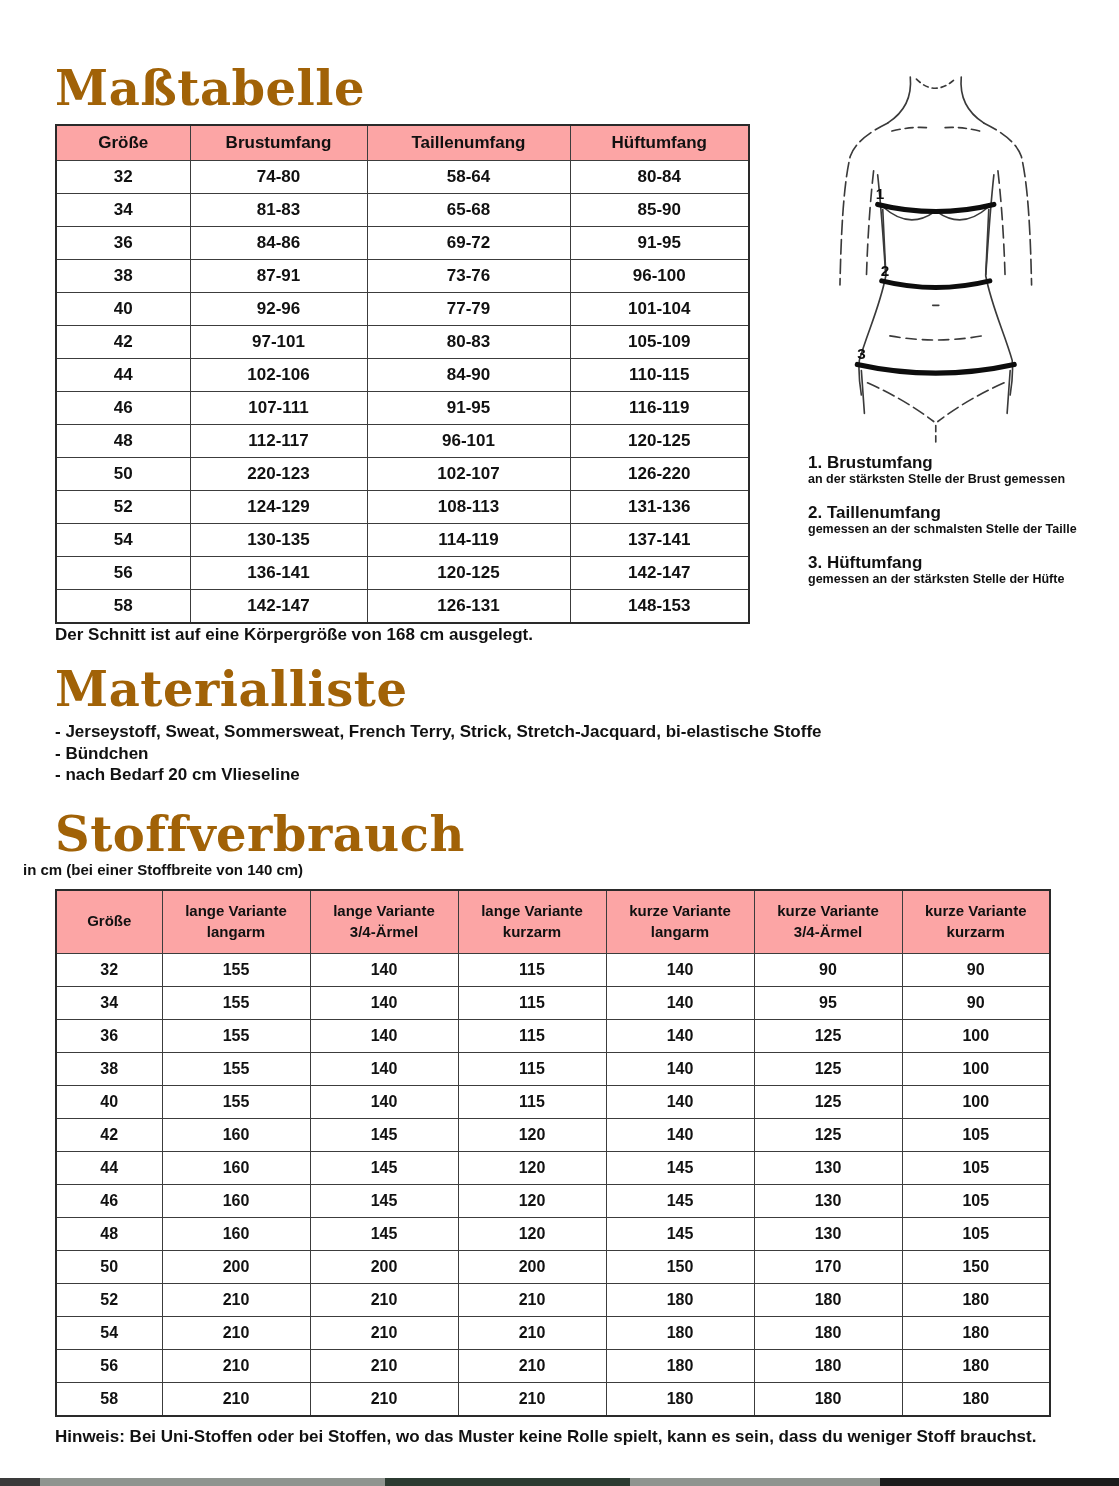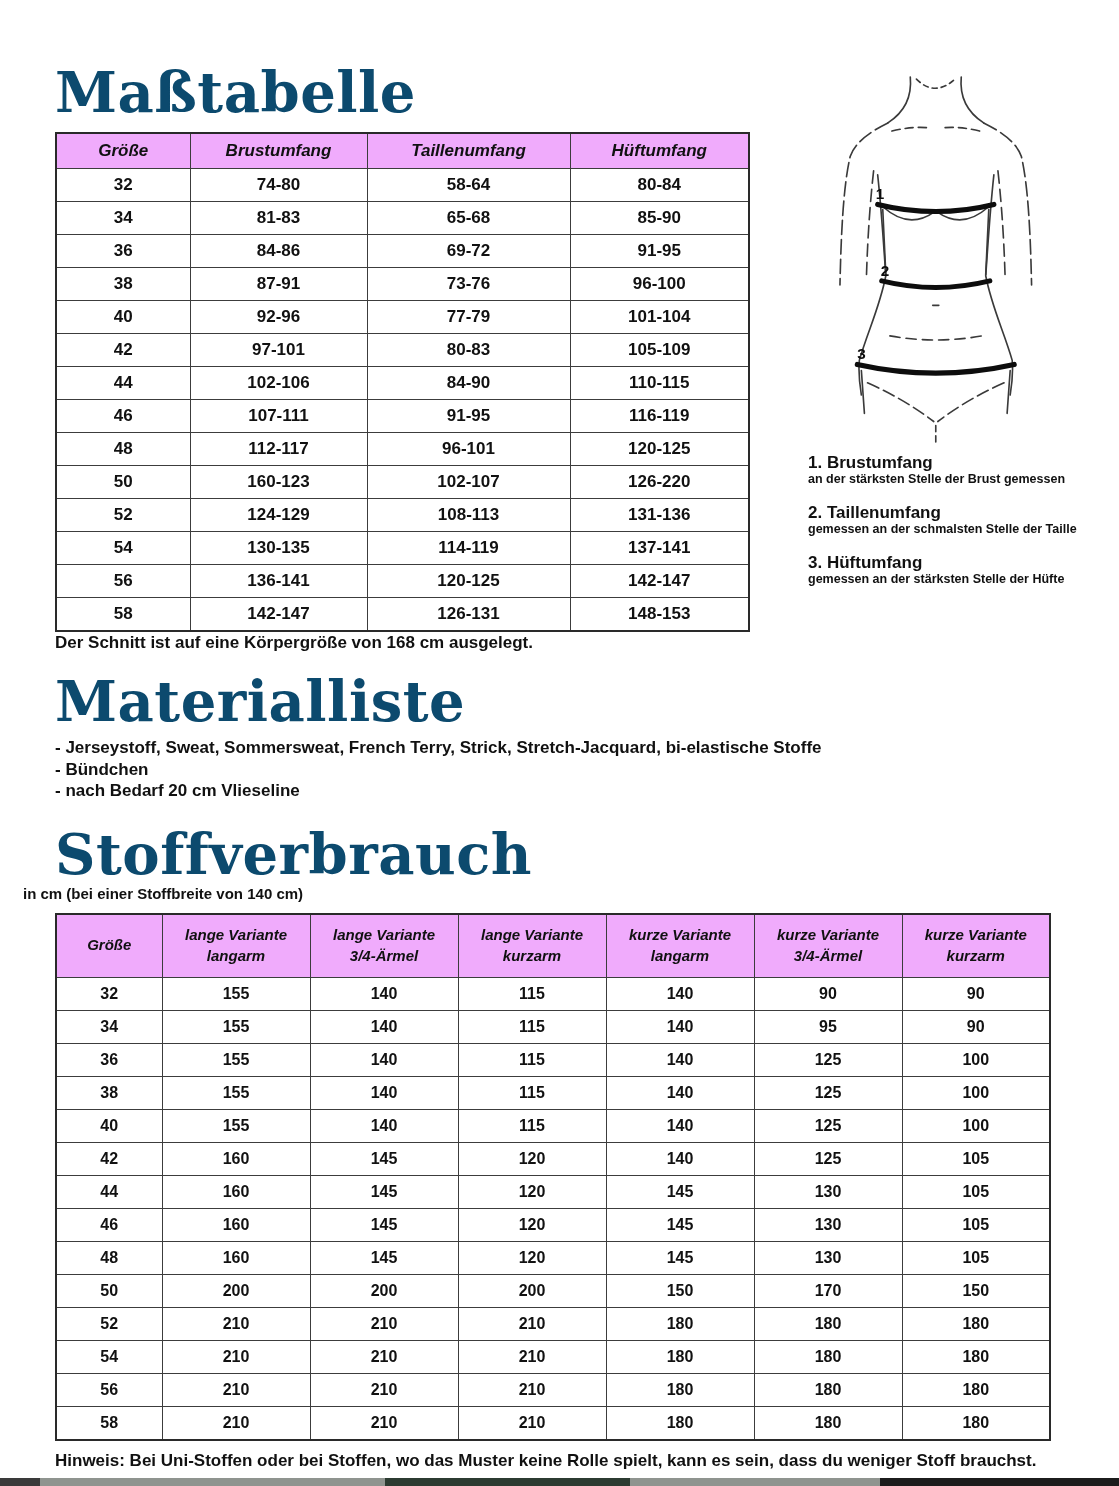--- a/index.html
+++ b/index.html
@@ -9,22 +9,22 @@
     height: 1486px;
     background: #ffffff;
     overflow: hidden;
     font-family: "Liberation Sans", sans-serif;
     font-weight: bold;
     color: #111;
   }
   .serif-title {
     font-family: "DejaVu Serif", serif;
     font-weight: 700;
-    color: #0c4a6e;
-    font-size: 56px;
+    color: #a16207;
+    font-size: 48px;
     line-height: 1.0;
     margin: 0 0 0 55px;
     letter-spacing: 0.5px;
   }
   #title-mass   { padding-top: 64px; }
   #title-mat    { margin-top: 20px; }
   #title-stoff  { margin-top: 24px; }
 
   table.meas {
     border-collapse: collapse;
@@ -32,21 +32,21 @@
     table-layout: fixed;
   }
   table.meas th, table.meas td {
     border: 1px solid #3c3c3c;
     text-align: center;
     vertical-align: middle;
     padding: 0;
     overflow: hidden;
   }
   table.meas { border: 2px solid #2a2a2a; }
-  table.meas th { background: #f0abfc; font-style: italic; }
+  table.meas th { background: #fca5a5; }
 
   #size-table { margin-top: 12px; }
   #size-table th { height: 34px; font-size: 17px; }
   #size-table td { height: 32px; font-size: 17px; }
 
   #fabric-table { margin-top: 10px; }
   #fabric-table th { height: 62px; font-size: 15px; line-height: 1.35; }
   #fabric-table td { height: 32px; font-size: 16px; }
 
   .body-note {
@@ -157,21 +157,21 @@
           <td>116-119</td>
         </tr>
         <tr>
           <td>48</td>
           <td>112-117</td>
           <td>96-101</td>
           <td>120-125</td>
         </tr>
         <tr>
           <td>50</td>
-          <td>160-123</td>
+          <td>220-123</td>
           <td>102-107</td>
           <td>126-220</td>
         </tr>
         <tr>
           <td>52</td>
           <td>124-129</td>
           <td>108-113</td>
           <td>131-136</td>
         </tr>
         <tr>

